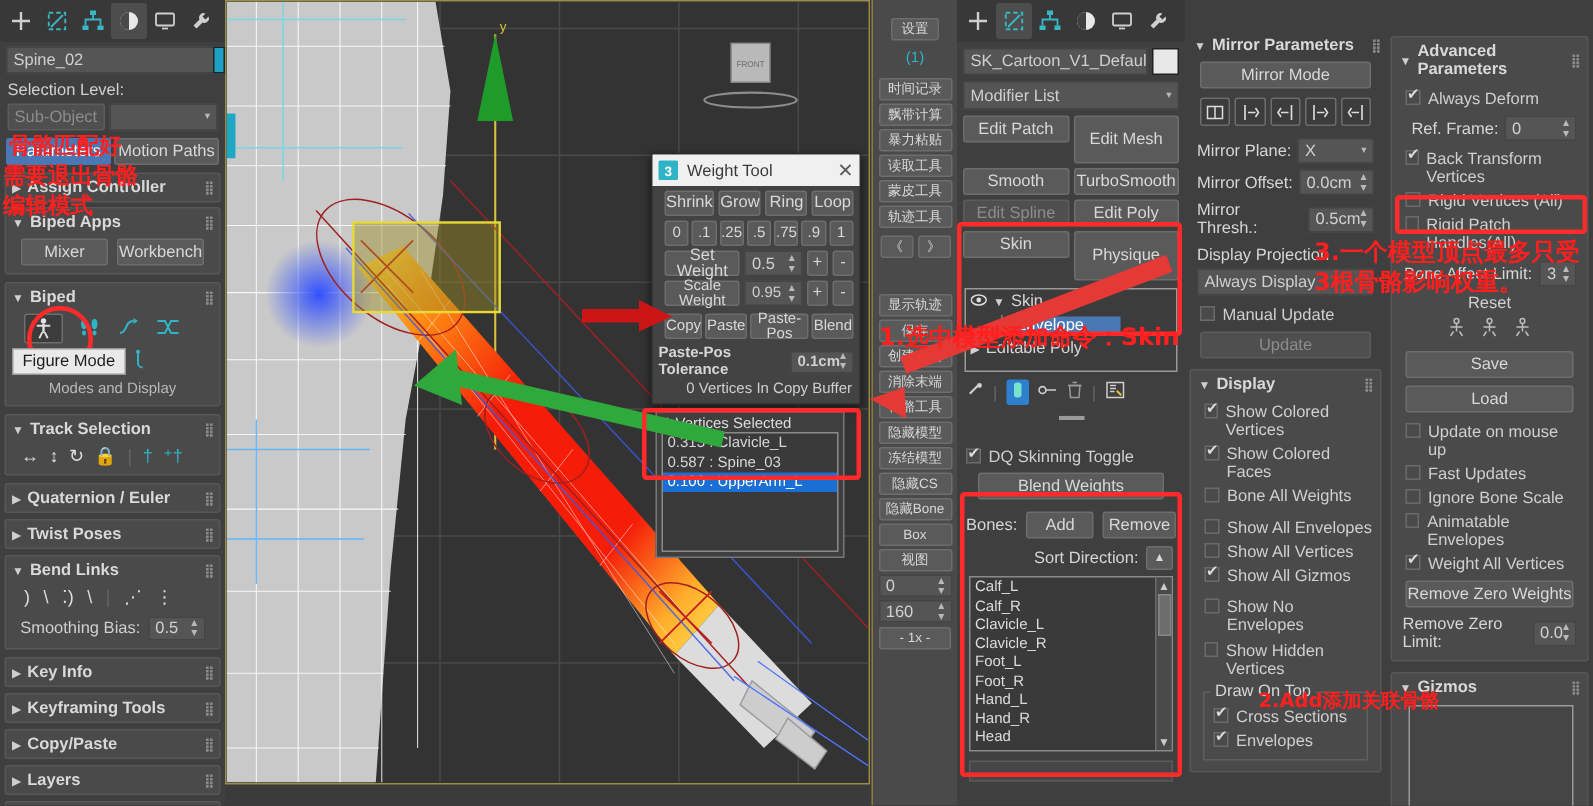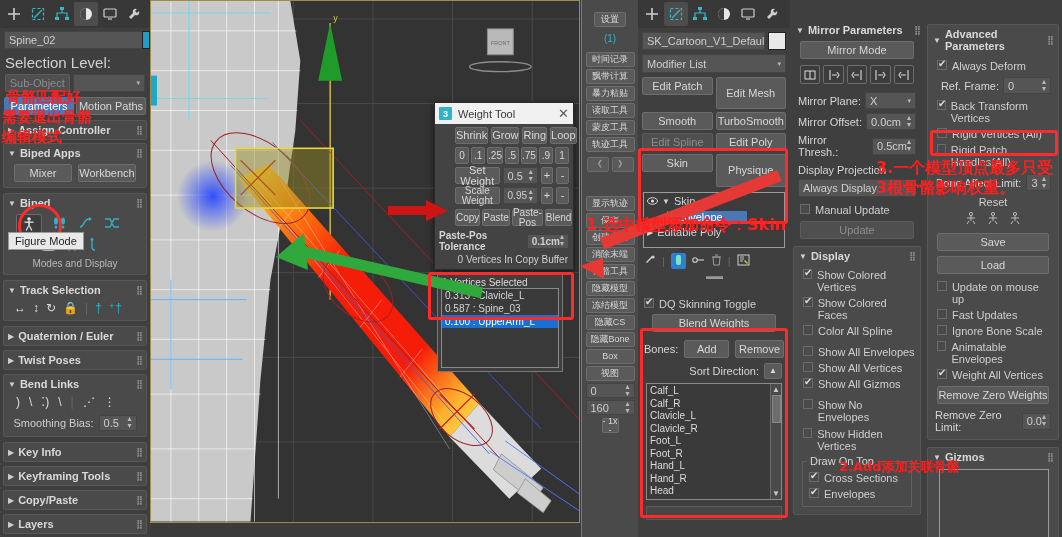--- a/index.html
+++ b/index.html
@@ -65,21 +65,21 @@
   #midPanel { position:absolute; left:790px; top:0; width:134px; height:537px; background:#3f3f3f;}
 
   
   #advPanel { position:absolute; left:924px; top:0; width:138px; height:537px; background:#3f3f3f;}
 
   
   #weightTool { position:absolute; left:434px; top:102px; width:140px; background:#434343; border:1px solid #2b2b2b; box-shadow:0 2px 6px rgba(0,0,0,.6);}
   #wtTitle { height:21px; background:#f0f0f0; display:flex; align-items:center; padding:0 4px; gap:6px;}
   #wtTitle .t { color:#3a3a3a; font-size:11px;}
   .wtIco { width:13px;height:13px;background:#2fb3c6;color:#fff;font-size:9px;display:flex;align-items:center;justify-content:center;border-radius:1px;font-weight:bold;}
-  .wtRow { display:flex; gap:3px; padding:3px 4px 0 20px;}
+  .wtRow { display:flex; gap:3px; padding:3px 4px 0 8px;}
   .wtRow .btn { height:17px; flex:1;}
 
   
   #vertList { position:absolute; left:437px; top:274px; width:126px; height:98px; background:#3f3f3f; border:1px solid #777;}
   #vertListInner { position:absolute; left:441px; top:288px; width:118px; height:80px; background:#3a3a3a; border:1px solid #8a8a8a; overflow:hidden;}
   .vrow { height:13px; line-height:13px; padding-left:3px; font-size:10px; color:#d6d6d6; white-space:nowrap;}
   .vrow.sel { background:#1a6fd4; color:#fff;}
 
   
   .annot { position:absolute; color:#ff1f1f; font-weight:bold; white-space:nowrap;
@@ -137,21 +137,21 @@
             <path d="M11 3a3 3 0 00-4 4l-4 4 2 2 4-4a3 3 0 004-4l-2 2-2-2z" fill="#cfcfcf"></path>
           </svg>
       </div>
     </div>
 
     <div class="nameRow">
       <div class="field">Spine_02</div>
     </div>
     <div class="colorSw" style="position:absolute;left:142px;top:31px;width:8px;height:18px"></div>
 
-    <div style="padding:5px 5px 0 5px; font-size:15px; color:#d0d0d0;">Selection Level:</div>
+    <div style="padding:5px 5px 0 5px; font-size:11px; color:#d0d0d0;">Selection Level:</div>
     <div style="display:flex;gap:3px;padding:3px 5px;">
       <div class="btn dis" style="flex:1;height:18px">Sub-Object</div>
       <div class="field" style="flex:1;height:18px">
           <span class="spin" style="font-size:7px">▾</span>
         </div>
     </div>
 
     <div class="subTabs">
       <div class="btn t sel">Parameters</div>
       <div class="btn t">Motion Paths</div>
@@ -442,21 +442,21 @@
     <div class="btn cnBtn">Box</div>
     <div class="btn cnBtn">视图</div>
     <div class="field" style="width:49px;height:15px;margin:2px auto">
         <span>0</span>
         <span class="spin">▴<br>▾</span>
       </div>
     <div class="field" style="width:49px;height:15px;margin:2px auto">
         <span>160</span>
         <span class="spin">▴<br>▾</span>
       </div>
-    <div class="btn" style="width:17px;height:15px;margin:3px auto;font-size:9px">- 1x -</div>
+    <div class="btn" style="width:48px;height:15px;margin:3px auto;font-size:9px">- 1x -</div>
   </div>
 
   <div id="modPanel">
     <div id="leftTabs" style="position:static;display:flex;height:28px;align-items:center;background:#383838;padding-left:2px;">
       <div class="ptab">
           <svg width="16" height="16" viewBox="0 0 16 16">
             <path d="M8 2v12M2 8h12" stroke="#cfcfcf" stroke-width="1.6" fill="none"></path>
           </svg>
         </div>
       <div class="ptab sel">
@@ -684,21 +684,21 @@
         <div class="cbx">
             <span class="box on"></span>
             <span>Show Colored Vertices</span>
           </div>
         <div class="cbx">
             <span class="box on"></span>
             <span>Show Colored Faces</span>
           </div>
         <div class="cbx">
             <span class="box"></span>
-            <span>Color All Spline</span>
+            <span>Bone All Weights</span>
           </div>
       </div>
       <div style="margin-top:9px;display:flex;flex-direction:column;gap:4px;padding-left:4px;">
         <div class="cbx">
             <span class="box"></span>
             <span>Show All Envelopes</span>
           </div>
         <div class="cbx">
             <span class="box"></span>
             <span>Show All Vertices</span>

